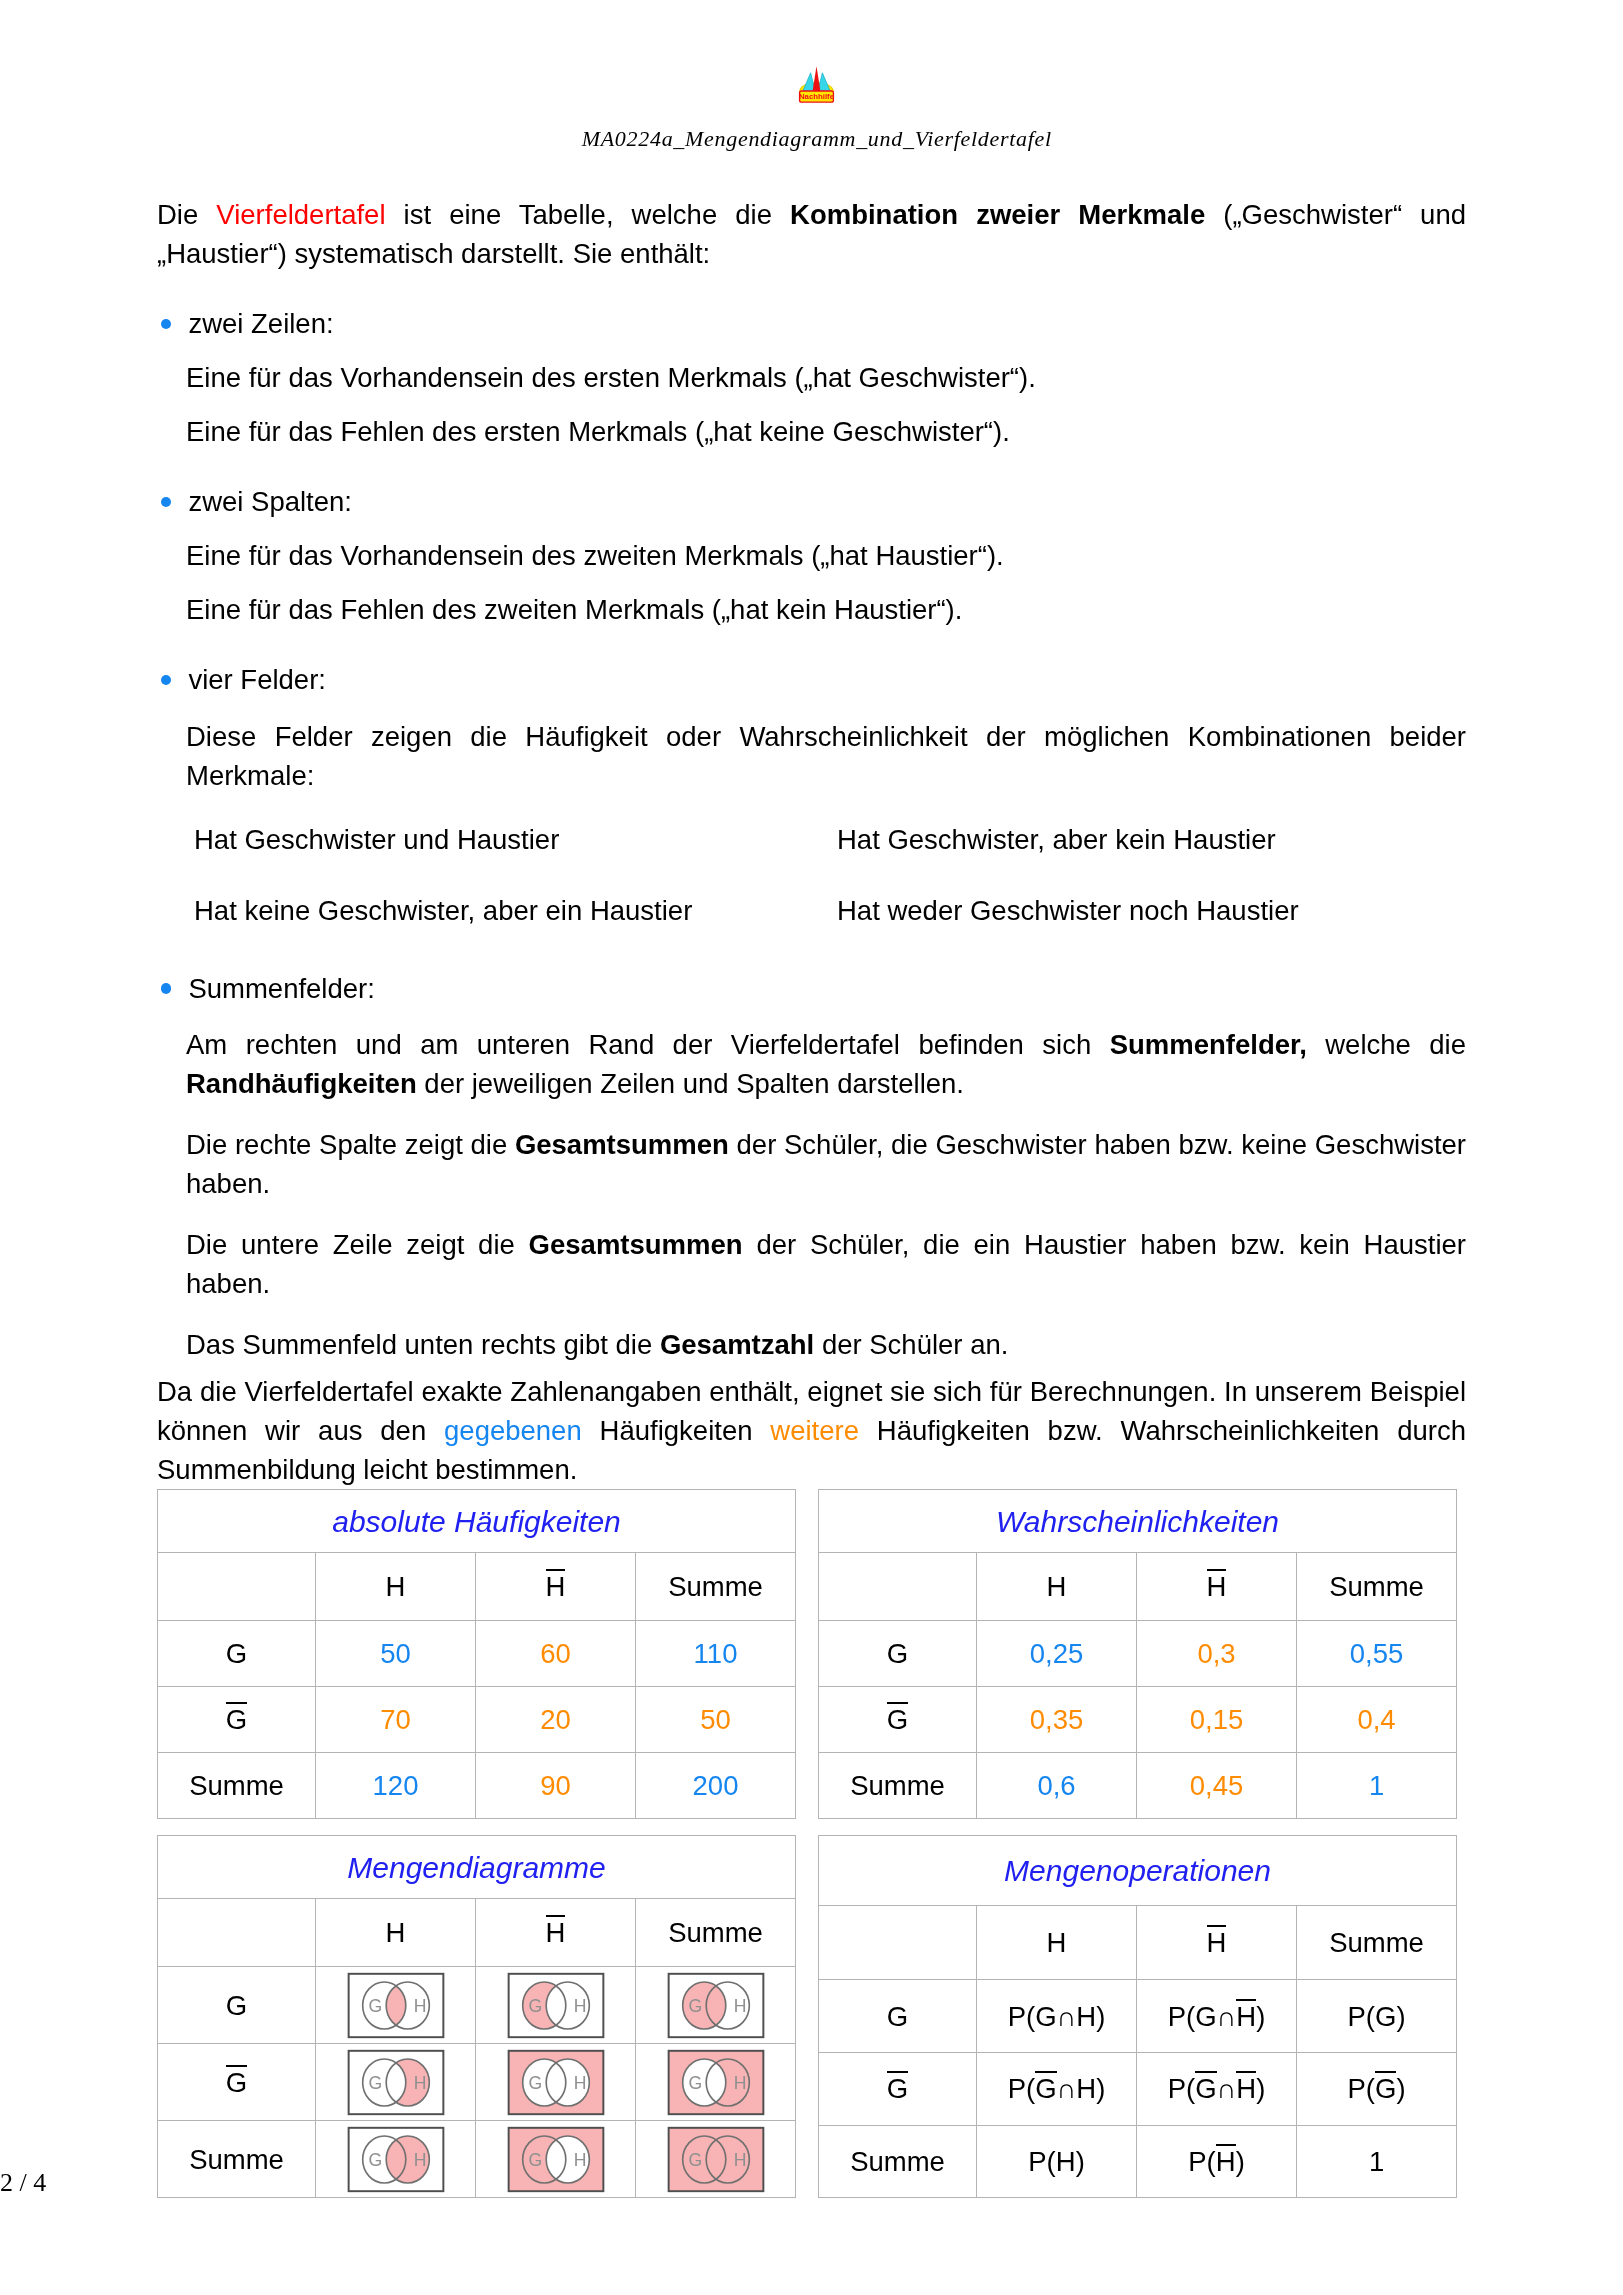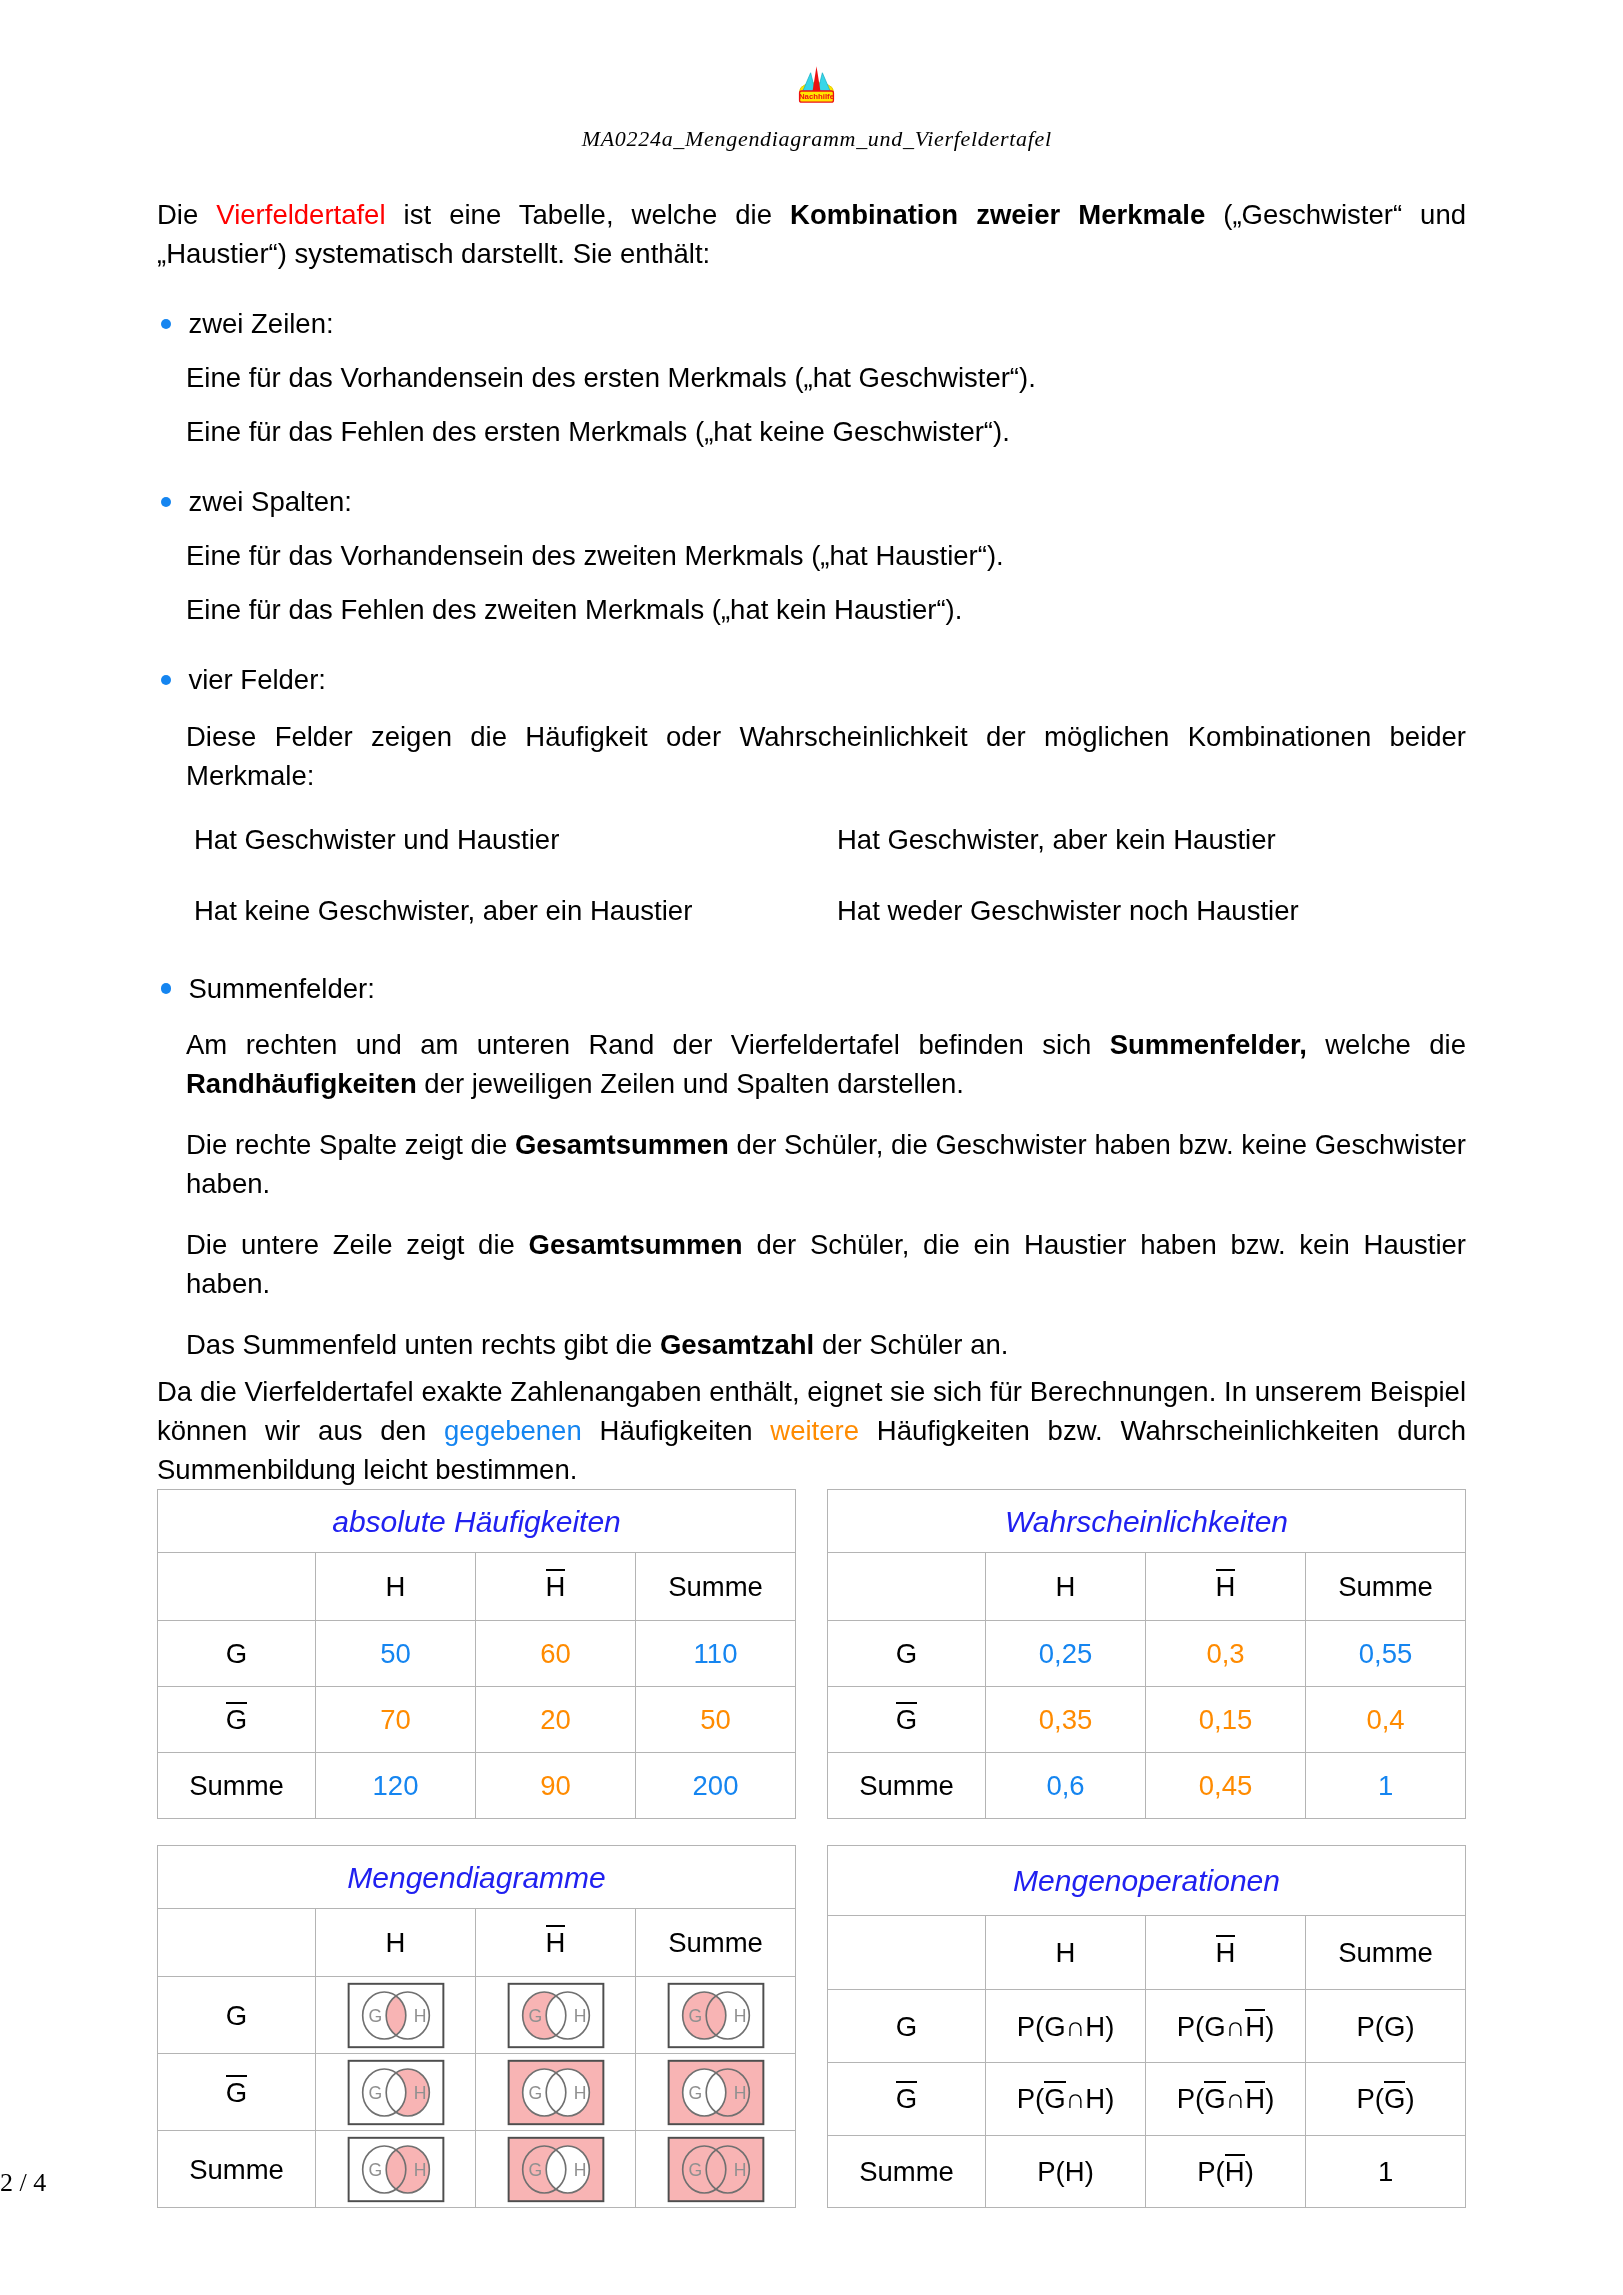--- a/index.html
+++ b/index.html
@@ -35,22 +35,22 @@
 
   .bullet-block{margin-top:31px;}
   .bullet-row{display:flex;align-items:center;gap:17px;margin-left:3.9px;}
   .bullet-dot{width:10.5px;height:10.5px;border-radius:50%;background:var(--accent-blue);flex:none;}
   .sub-line{margin:15px 0 0 29px;}
   .sub-para{margin:17.7px 0 0 29px;}
   .sub-para + .sub-para{margin-top:22px;}
   .two-col{display:grid;grid-template-columns:643px 1fr;row-gap:15.7px;margin:17px 0 0 29px;}
   .two-col p{margin:8px;}
 
-  .tables-row{display:flex;gap:31px;margin-top:0;}
-  .tables-row.second{margin-top:26px;border-radius:18px;}
+  .tables-row{display:flex;gap:22px;margin-top:0;}
+  .tables-row.second{margin-top:16px;border-radius:18px;}
 
   table.doc-table{border-collapse:collapse;table-layout:fixed;width:639px;flex:none;}
   .doc-table td,.doc-table th{
     border:1.3px solid var(--table-border);
     text-align:center;vertical-align:middle;
     font-weight:normal;padding:0;
   }
   .cell-title{height:62px;font-size:30px;font-style:italic;color:var(--title-blue);}
   .r-head th{height:67px;font-size:27.5px;}
   .r-data td{height:65px;font-size:27.5px;}

